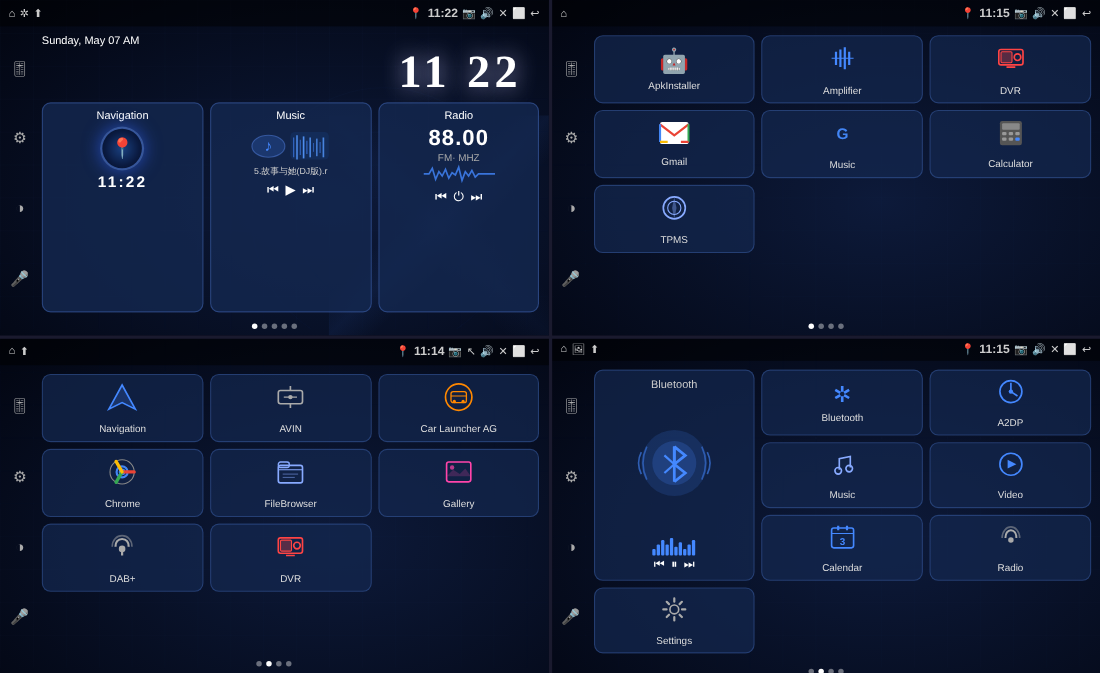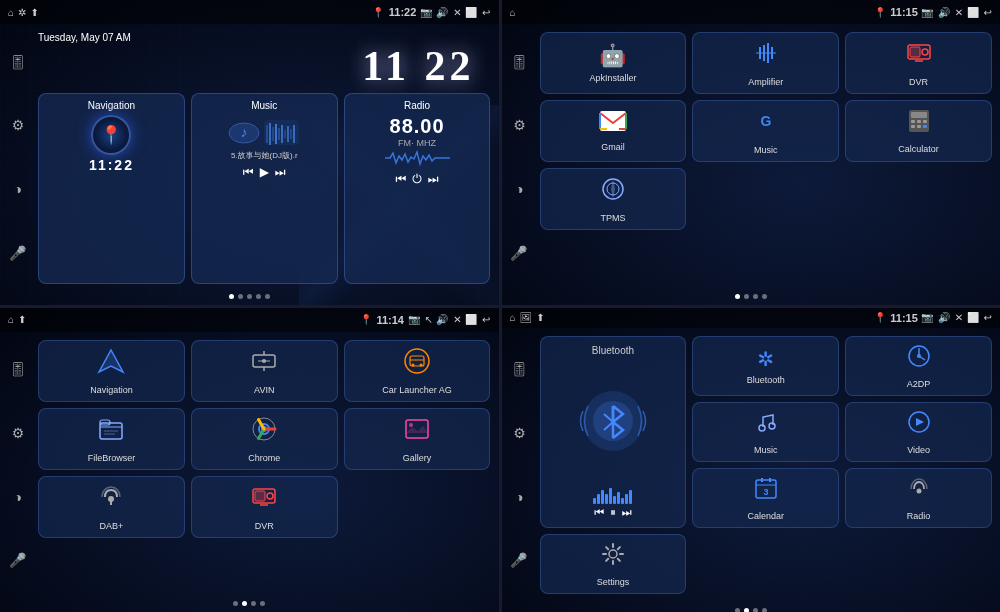--- a/index.html
+++ b/index.html
@@ -304,21 +304,21 @@
   </div>
 
   <div class="side-nav">
     <span class="side-nav-icon">🎚</span>
     <span class="side-nav-icon">⚙</span>
     <span class="side-nav-icon">◑</span>
     <span class="side-nav-icon">🎤</span>
   </div>
 
   <div class="main-content">
-    <div class="q1-datetime">Tuesday, May 07  AM</div>
+    <div class="q1-datetime">Sunday, May 07  AM</div>
     <div class="q1-clock">11 22</div>
     <div class="q1-widgets">
 
       <div class="widget">
         <div class="widget-title">Navigation</div>
         <div class="nav-circle">
           <span class="nav-pin">📍</span>
         </div>
         <div class="widget-time">11:22</div>
       </div>
@@ -564,41 +564,41 @@
             <circle cx="10" cy="18" r="1.5" fill="#ff8800"></circle>
             <circle cx="18" cy="18" r="1.5" fill="#ff8800"></circle>
           </svg>
         </div>
         <div class="app-label">Car Launcher AG</div>
       </div>
 
       <div class="app-item">
         <div class="app-icon">
           <svg width="28" height="28" viewBox="0 0 28 28">
-            <rect x="3" y="8" width="22" height="16" rx="2" fill="none" stroke="#88aaff" stroke-width="1.5"></rect>
-            <path d="M3 12 L25 12" stroke="#88aaff" stroke-width="1"></path>
-            <rect x="3" y="5" width="10" height="5" rx="2" fill="none" stroke="#88aaff" stroke-width="1.2"></rect>
-            <line x1="7" y1="16" x2="21" y2="16" stroke="#88aaff" stroke-width="0.8" opacity="0.6"></line>
-            <line x1="7" y1="19" x2="18" y2="19" stroke="#88aaff" stroke-width="0.8" opacity="0.6"></line>
-          </svg>
-        </div>
-        <div class="app-label">FileBrowser</div>
-      </div>
-      <div class="app-item">
-        <div class="app-icon">
-          <svg width="28" height="28" viewBox="0 0 28 28">
             <circle cx="14" cy="14" r="11" fill="none" stroke="#888" stroke-width="1"></circle>
             <circle cx="14" cy="14" r="5" fill="none" stroke="#4285f4" stroke-width="2"></circle>
             <circle cx="14" cy="14" r="3" fill="#4285f4"></circle>
             <path d="M14 14 L25 14" stroke="#ea4335" stroke-width="3" stroke-linecap="round"></path>
             <path d="M14 14 L8.5 23.5" stroke="#34a853" stroke-width="3" stroke-linecap="round"></path>
             <path d="M14 14 L8.5 4.5" stroke="#fbbc05" stroke-width="3" stroke-linecap="round"></path>
           </svg>
         </div>
         <div class="app-label">Chrome</div>
+      </div>
+      <div class="app-item">
+        <div class="app-icon">
+          <svg width="28" height="28" viewBox="0 0 28 28">
+            <rect x="3" y="8" width="22" height="16" rx="2" fill="none" stroke="#88aaff" stroke-width="1.5"></rect>
+            <path d="M3 12 L25 12" stroke="#88aaff" stroke-width="1"></path>
+            <rect x="3" y="5" width="10" height="5" rx="2" fill="none" stroke="#88aaff" stroke-width="1.2"></rect>
+            <line x1="7" y1="16" x2="21" y2="16" stroke="#88aaff" stroke-width="0.8" opacity="0.6"></line>
+            <line x1="7" y1="19" x2="18" y2="19" stroke="#88aaff" stroke-width="0.8" opacity="0.6"></line>
+          </svg>
+        </div>
+        <div class="app-label">FileBrowser</div>
       </div>
       <div class="app-item">
         <div class="app-icon">
           <svg width="28" height="28" viewBox="0 0 28 28">
             <rect x="3" y="5" width="22" height="18" rx="2" fill="none" stroke="#ff44aa" stroke-width="1.5"></rect>
             <path d="M3 18 L9 12 L15 16 L20 11 L25 18" fill="rgba(255,68,170,0.2)" stroke="none"></path>
             <circle cx="8" cy="10" r="2" fill="#ff44aa" opacity="0.7"></circle>
           </svg>
         </div>
         <div class="app-label">Gallery</div>

